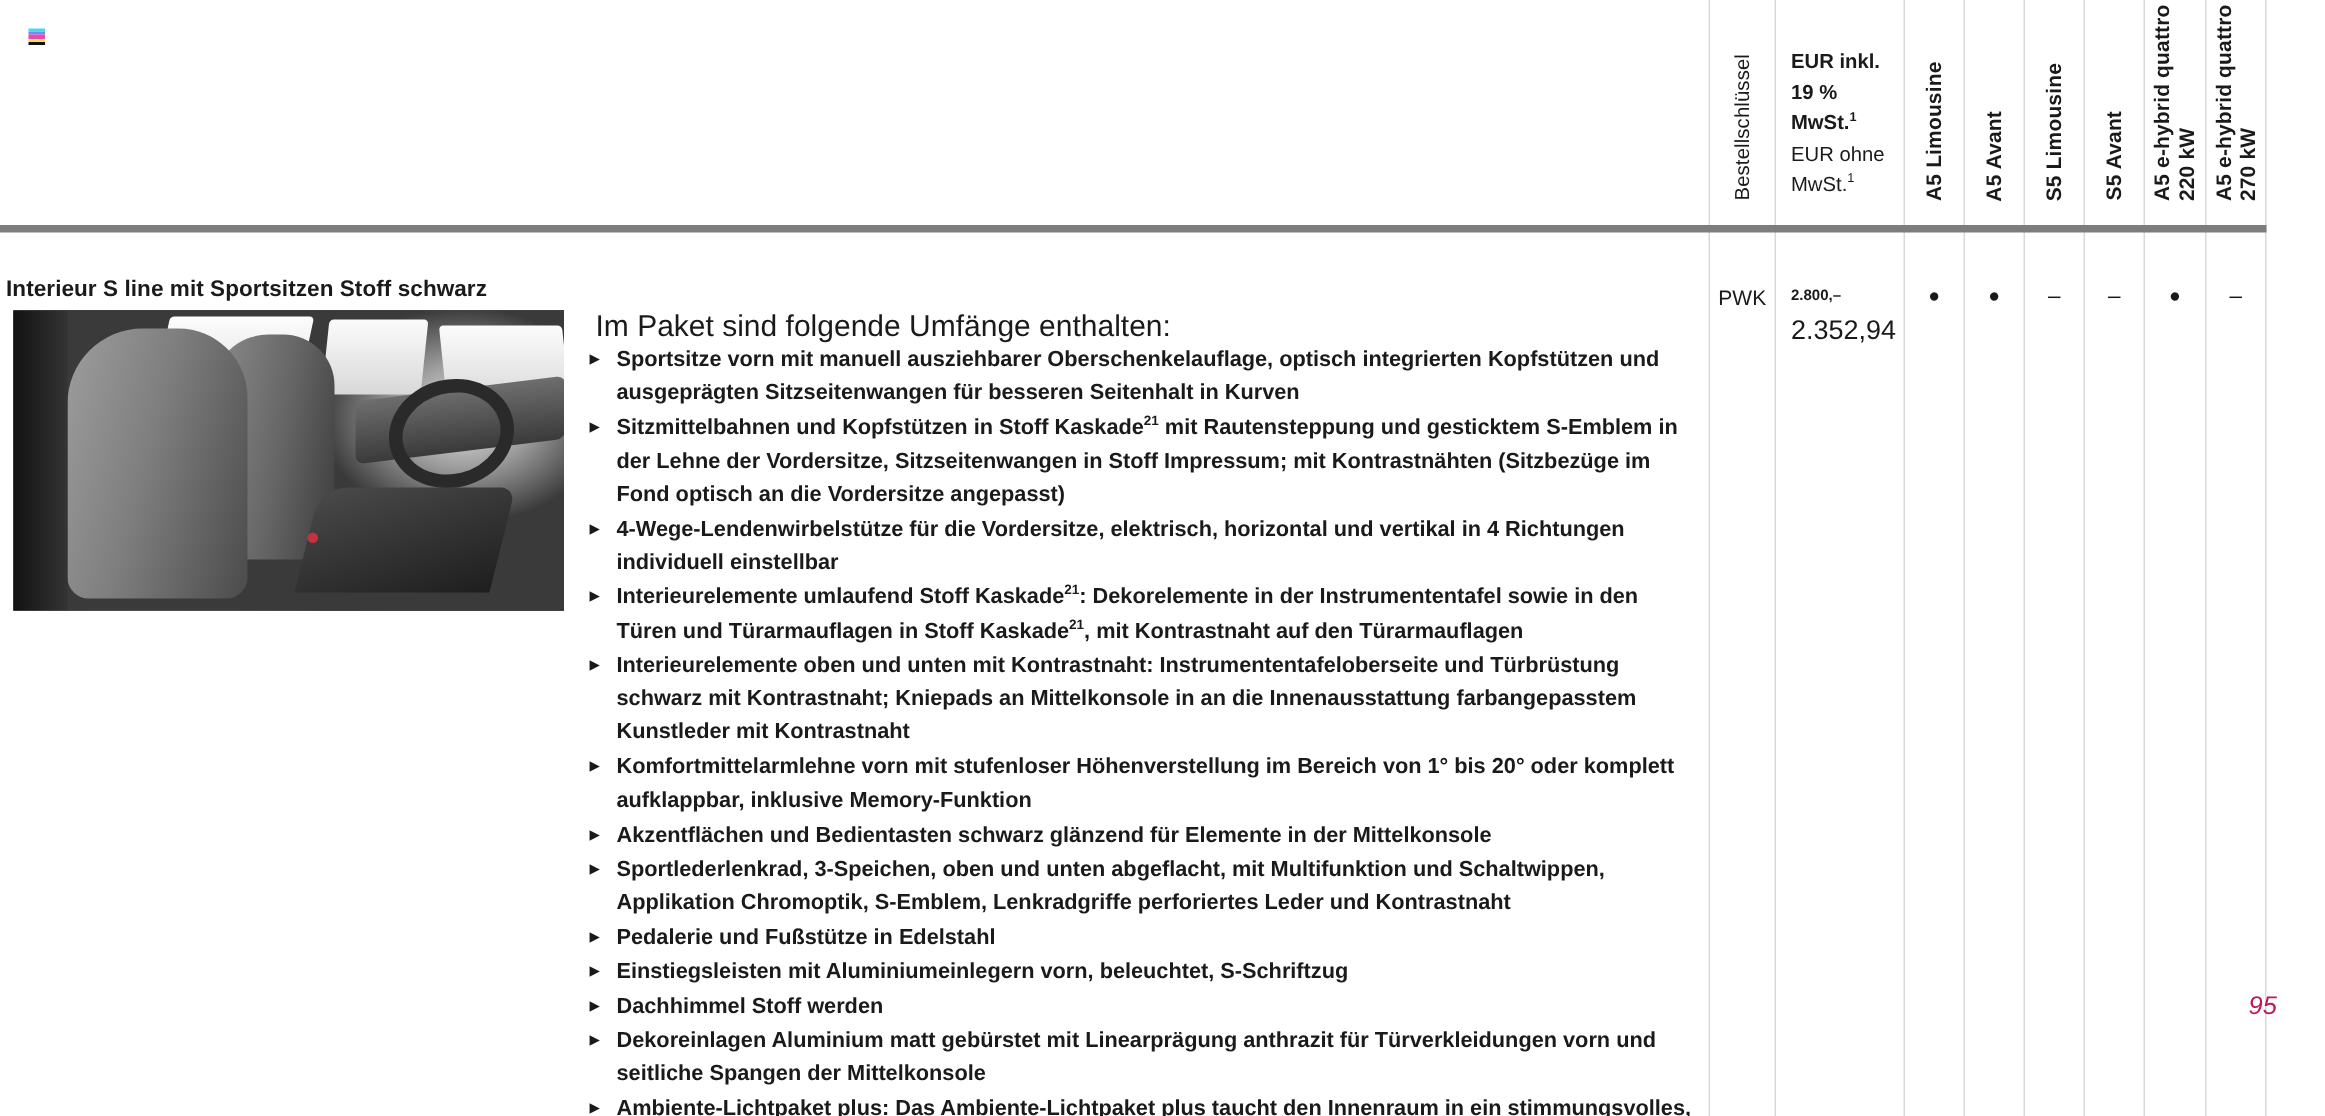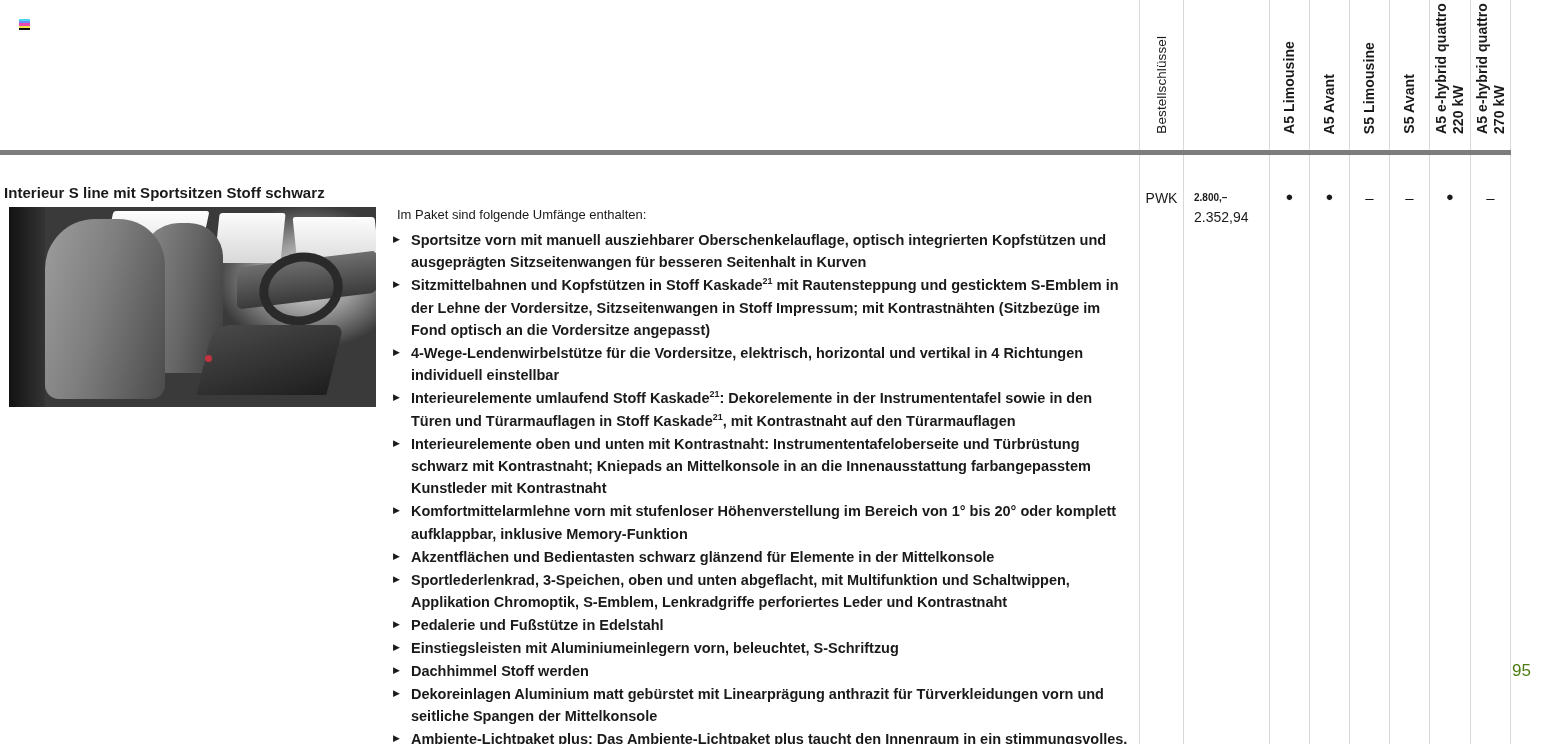--- a/index.html
+++ b/index.html
@@ -102,21 +102,21 @@
     text-align: center;
     font-size: 14px;
   }
   .dcell.price {
     text-align: left;
     left: 10px;
     right: 6px;
     line-height: 1.6;
   }
   .dcell.price .p1 { font-weight: bold; font-size: 10px; }
-  .dcell.price .p2 { font-size: 14px; }
+  .dcell.price .p2 { font-size: 18px; }
   .mark-dot { font-size: 13px; line-height: 1; }
   .mark-dash { font-size: 15px; line-height: 1; }
 
   
   #content-title {
     position: absolute;
     left: 4px;
     top: 184px;
     font-size: 15px;
     font-weight: bold;
@@ -182,21 +182,21 @@
   }
   #interior-photo .pillar {
     position: absolute; left: 0px; top: 0px; width: 36px; height: 200px;
     background: linear-gradient(90deg,#121212,#343434);
   }
 
   #intro-line {
     position: absolute;
     left: 397px;
     top: 207px;
-    font-size: 13px;
+    font-size: 20px;
   }
   #bullet-list {
     position: absolute;
     left: 393px;
     top: 229px;
     width: 742px;
   }
   .bullet {
     display: flex;
     align-items: flex-start;
@@ -214,24 +214,25 @@
     flex: 1 1 auto;
     font-size: 14.5px;
     line-height: 22.4px;
     letter-spacing: -0.01px;
     font-weight: bold;
   }
   .bullet .btext sup { font-size: 9px; vertical-align: super; line-height: 0; }
 
   #page-number {
     position: absolute;
-    right: 19px;
+    right: 32px;
     top: 661px;
     font-size: 17px;
-    color: #4d7c0f;
+    color: #be185d;
+    font-style: italic;
   }
 </style>
 </head>
 <body>
 
 <div id="cmyk-mark">
     <i style="background: rgb(74, 214, 240);"></i>
     <i style="background: rgb(111, 140, 245);"></i>
     <i style="background: rgb(232, 74, 176);"></i>
     <i style="background: rgb(240, 232, 74);"></i>
@@ -243,20 +244,28 @@
   <div class="col">
     <div class="headband">
       <div class="hcell">
         <span class="vert">Bestellschlüssel</span>
       </div>
     </div>
     <div class="dcell">PWK</div>
   </div>
 
   <div class="col">
+    <div class="headband">
+      <div class="eurcell">
+        <div class="b"><span>EUR inkl.</span></div>
+        <div class="b"><span>19 % MwSt.</span><sup>1</sup></div>
+        <div><span>EUR ohne</span></div>
+        <div><span>MwSt.</span><sup>1</sup></div>
+      </div>
+    </div>
     <div class="dcell price">
       <div class="p1">2.800,–</div>
       <div class="p2">2.352,94</div>
     </div>
   </div>
 
   <div class="col">
     <div class="headband">
       <div class="hcell">
           <span class="vert bold">A5 Limousine</span>

